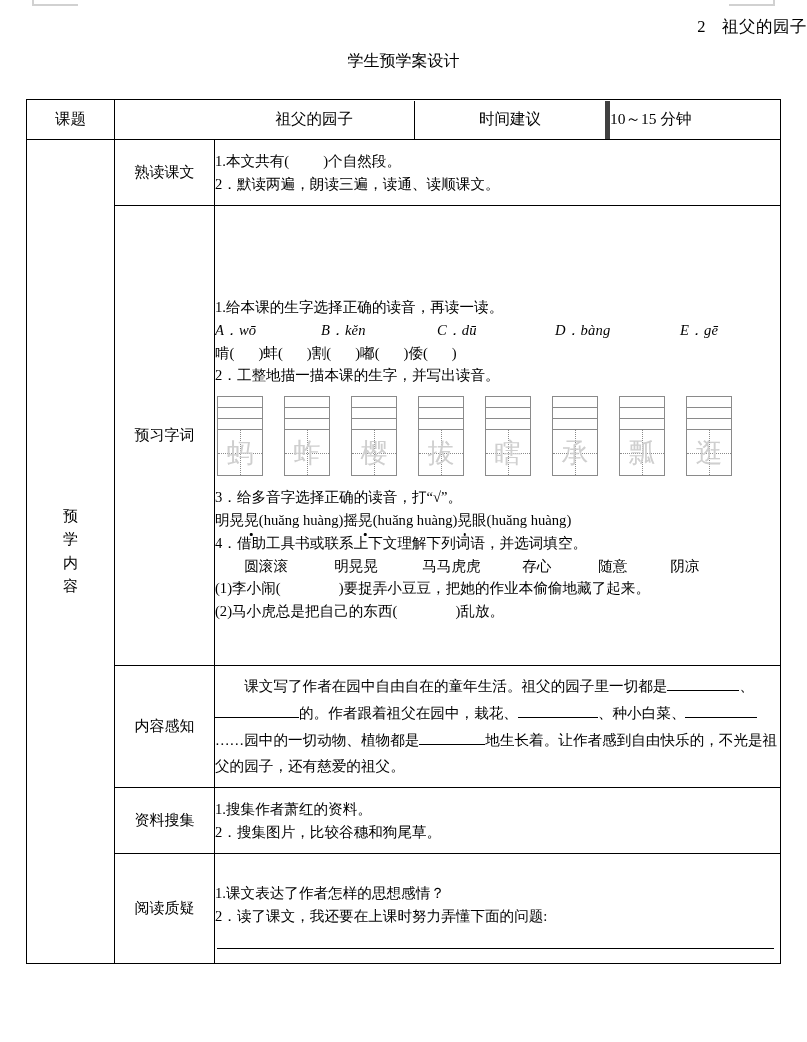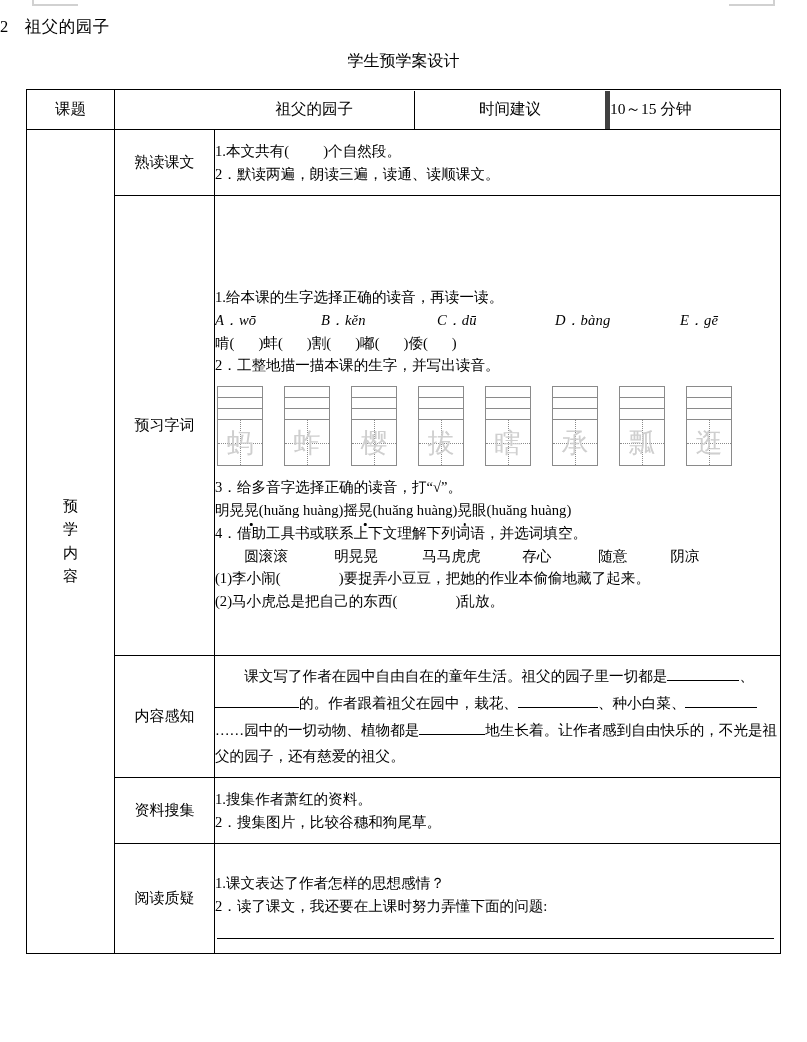--- a/index.html
+++ b/index.html
@@ -23,32 +23,32 @@
     width: 46px;
     height: 14px;
     border: 2px solid #c9c9c9;
     opacity: .85;
   }
   .crop-mark.tl { left: 32px;  top: -8px; border-left-width: 2px; border-right: none; border-top: none; }
   .crop-mark.tr { right: 32px; top: -8px; border-right-width: 2px; border-left: none; border-top: none; }
 
   
   .doc-title {
-    text-align: left;
+    text-align: right;
     font-size: 16.5px;
     letter-spacing: .5px;
     margin-top: 16px;
     font-family: "Liberation Serif", "DejaVu Serif", serif;
   }
   .doc-title .num { margin-right: 16px; }
   .doc-subtitle {
     text-align: center;
     font-size: 16px;
     margin-top: 13px;
-    margin-bottom: 17px;
+    margin-bottom: 27px;
   }
 
   
   .sheet {
     width: 755px;
     margin: 0 auto;
     border-collapse: collapse;
     table-layout: fixed;
   }
   .sheet td {

